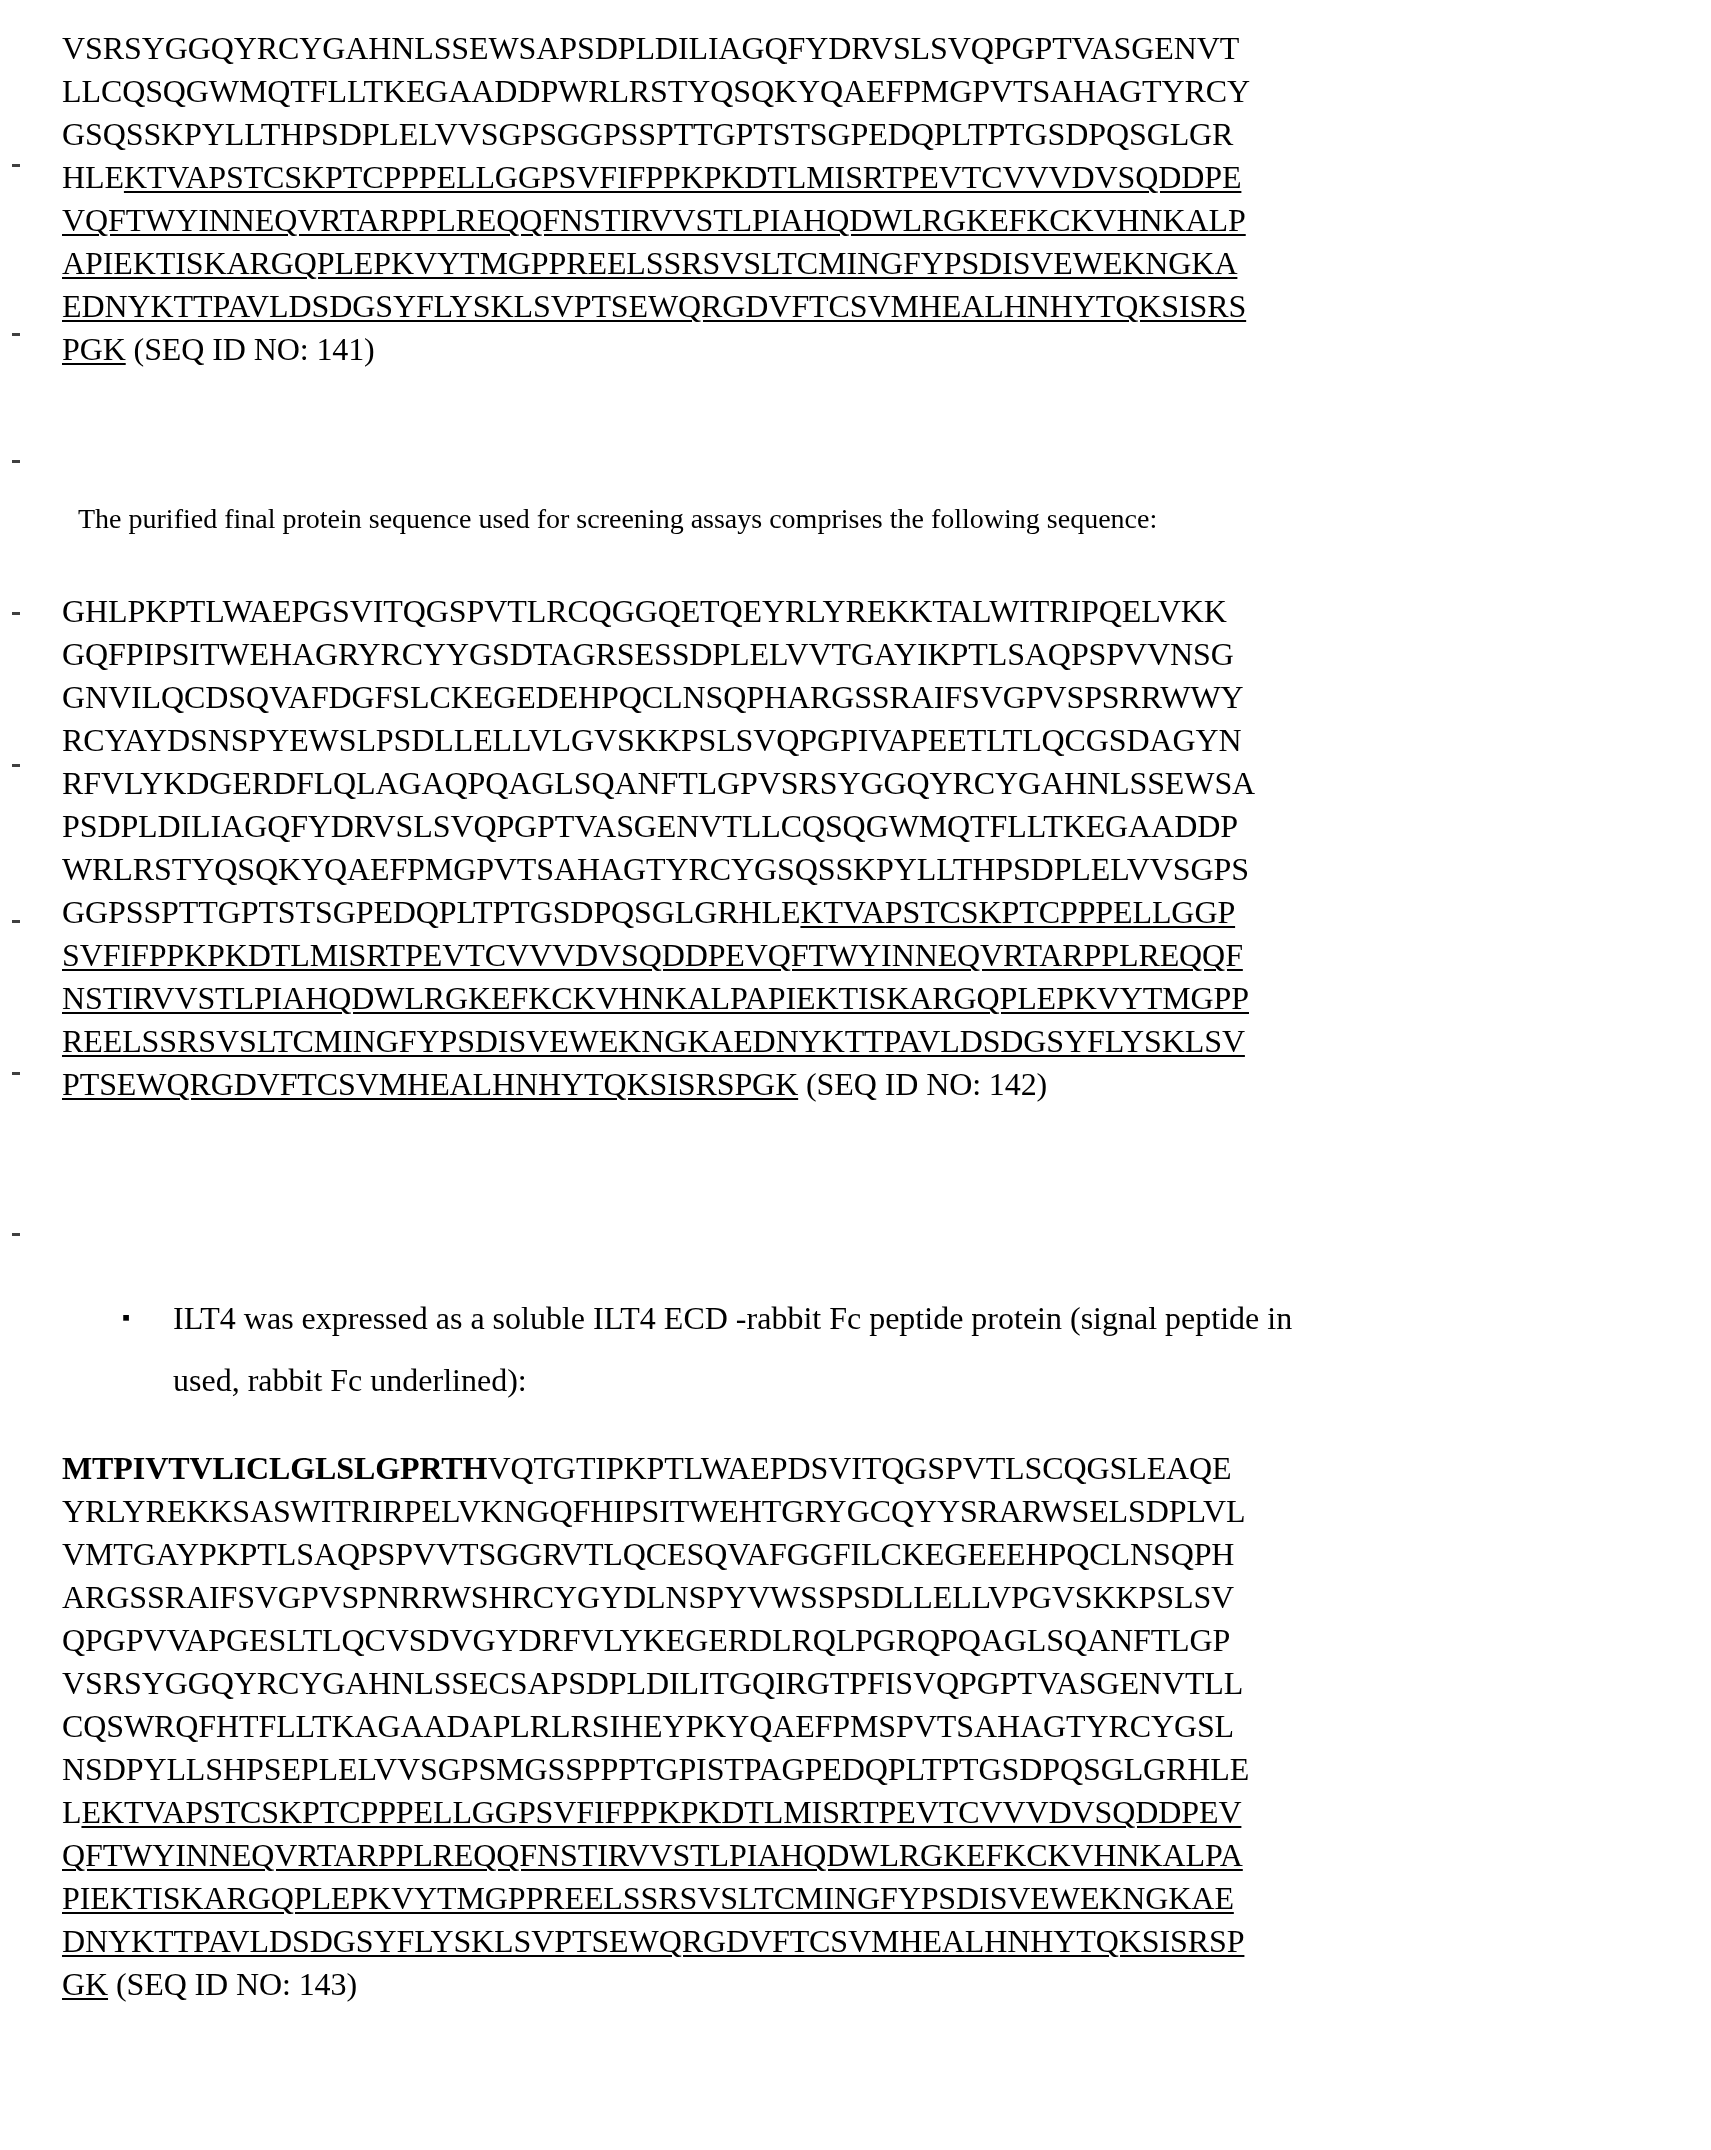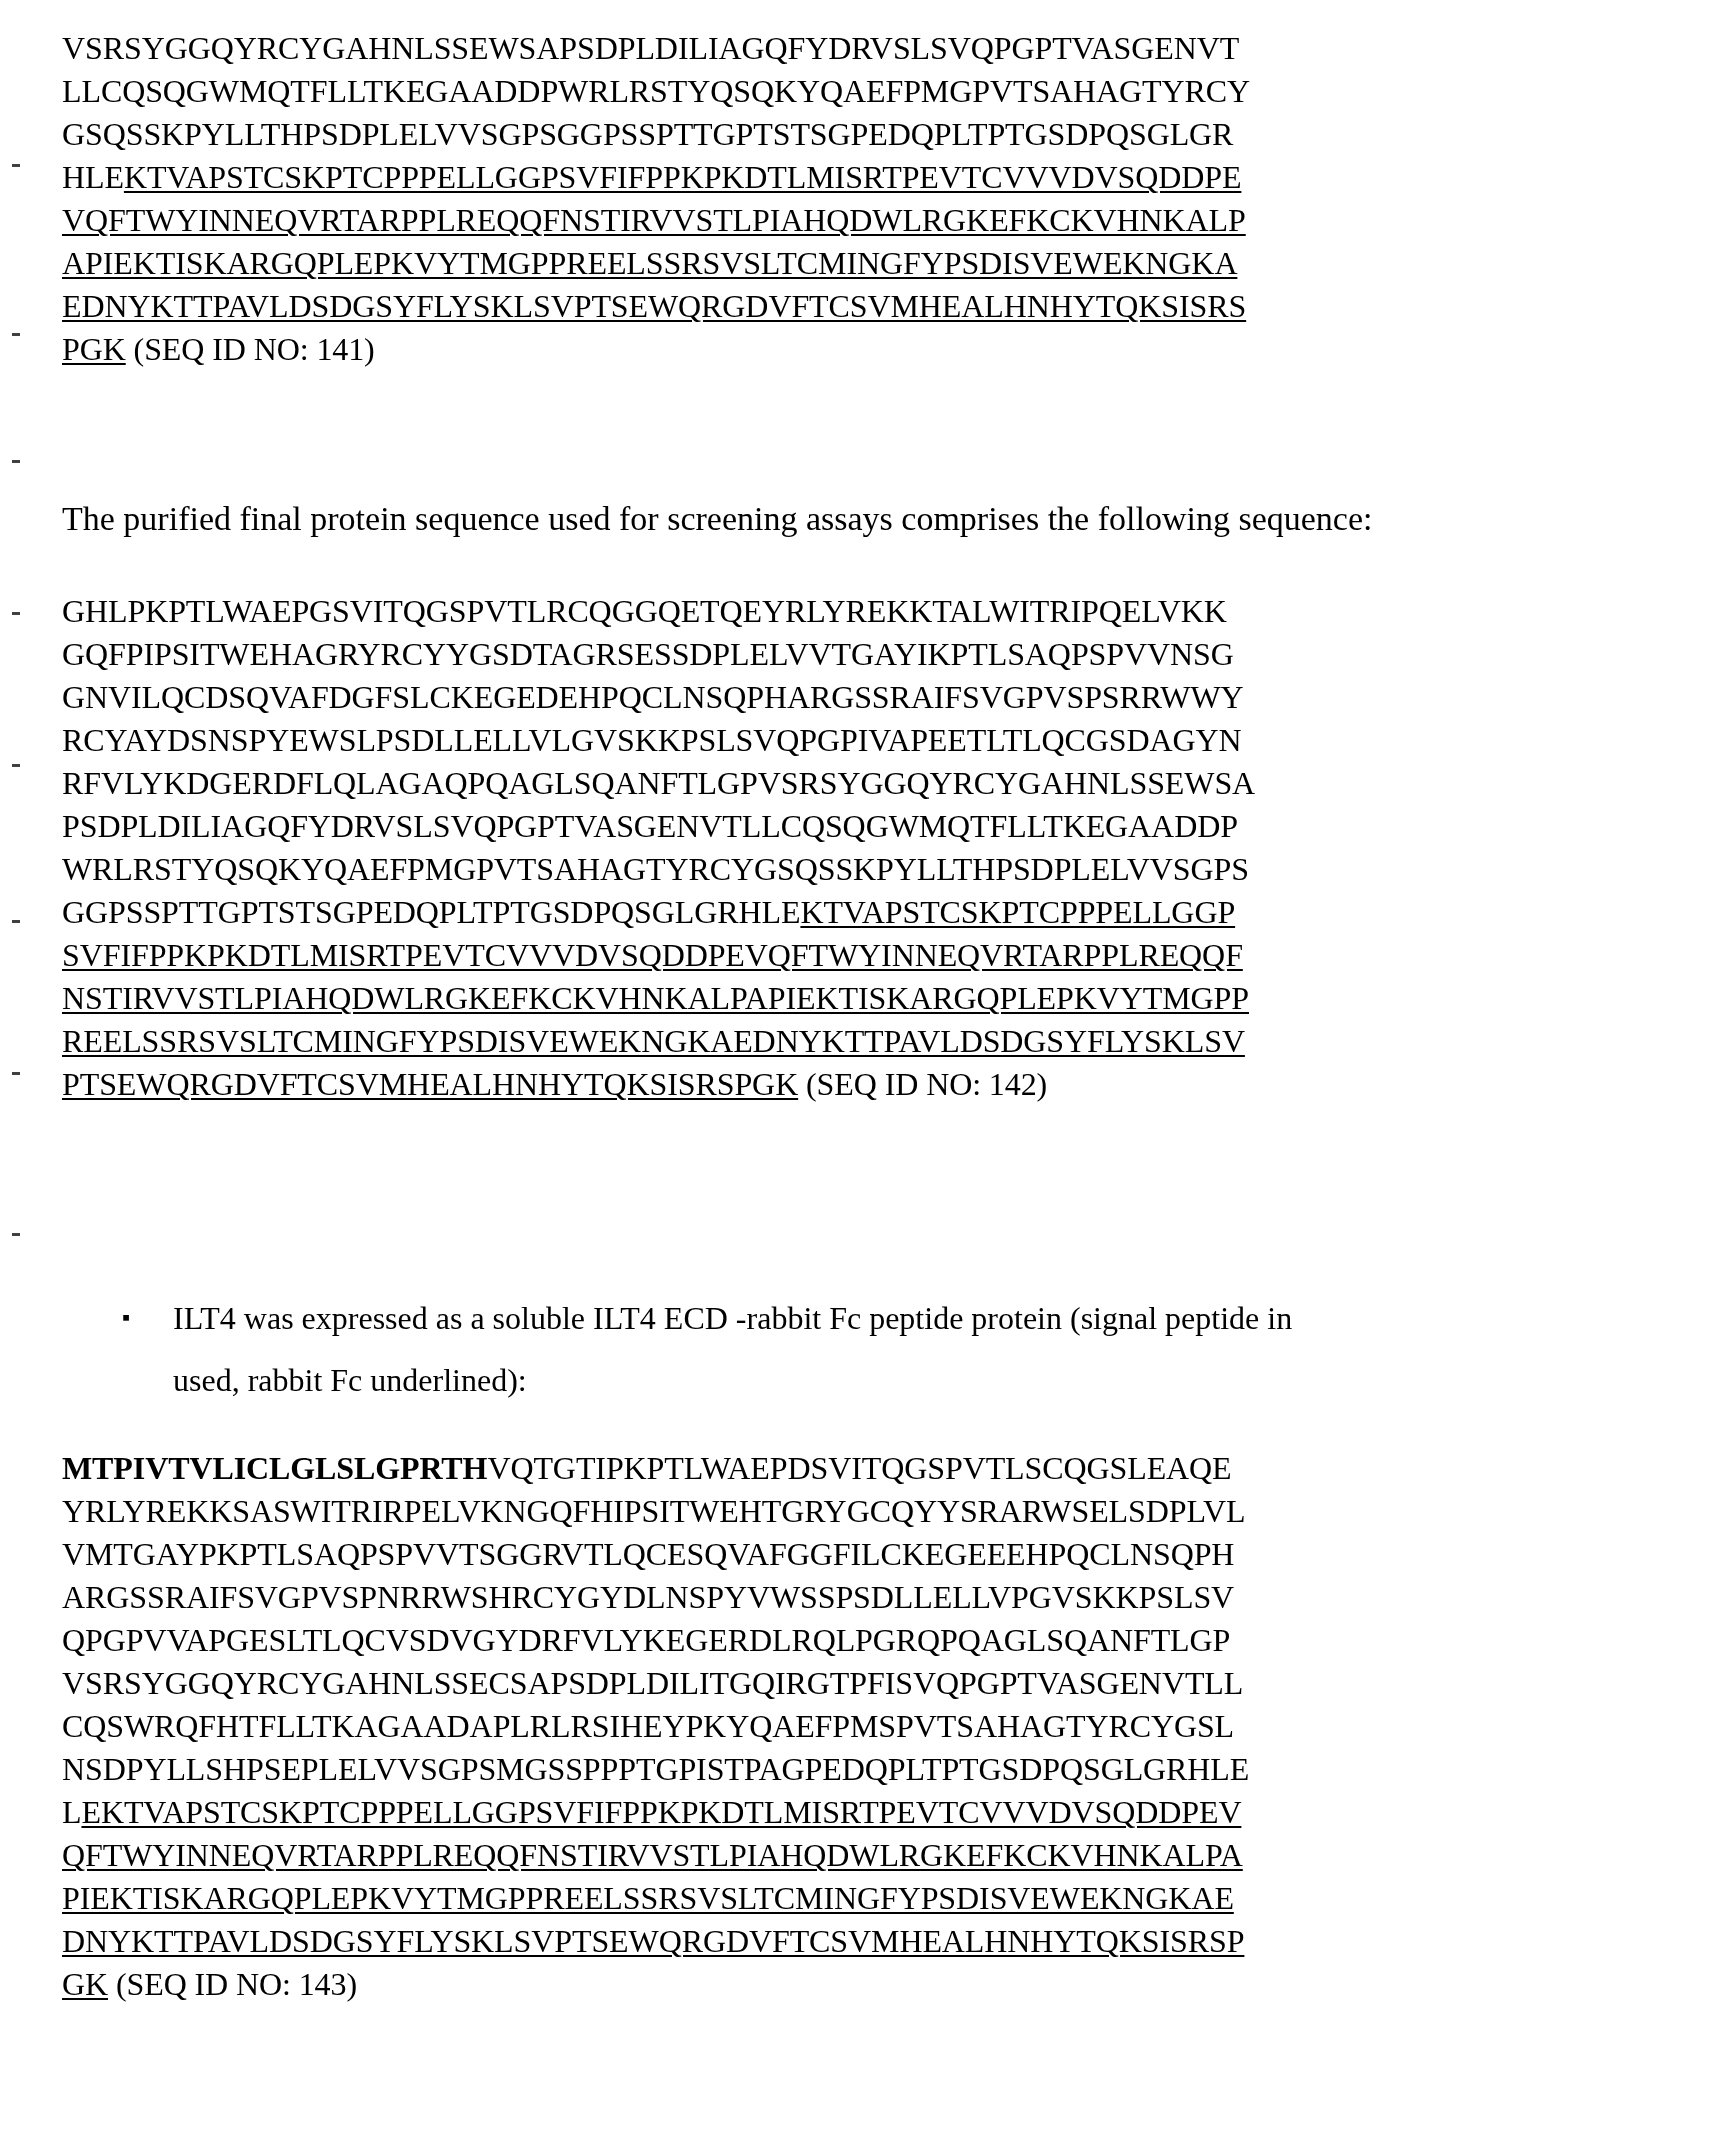--- a/index.html
+++ b/index.html
@@ -43,23 +43,23 @@
   u.ul {
     text-decoration: underline;
     text-decoration-thickness: 2.1px;
     text-underline-offset: 2.5px;
   }
   b.bd {
     font-weight: bold;
   }
   .para {
     position: absolute;
-    left: 62px;
+    left: 78px;
     width: 1471px;
-    font-size: 34px;
+    font-size: 28px;
     line-height: 52px;
   }
   .bullet-block {
     position: absolute;
     left: 122px;
     width: 1537px;
   }
   .bullet-row {
     display: flex;
     align-items: flex-start;

